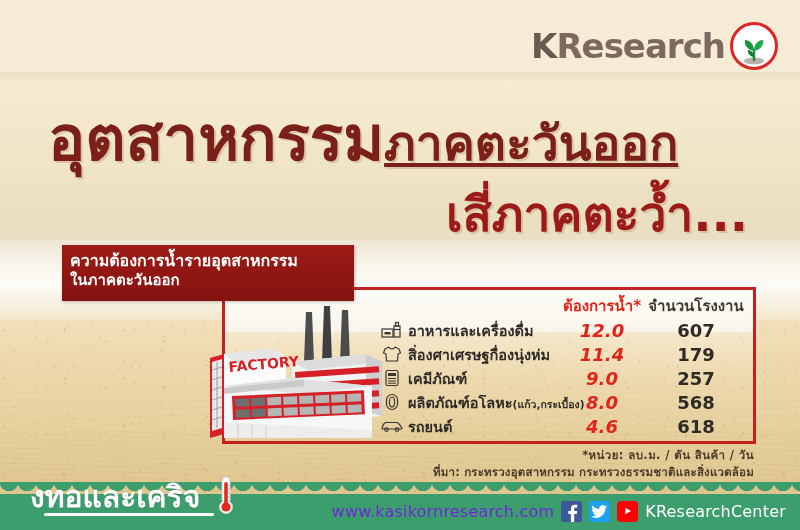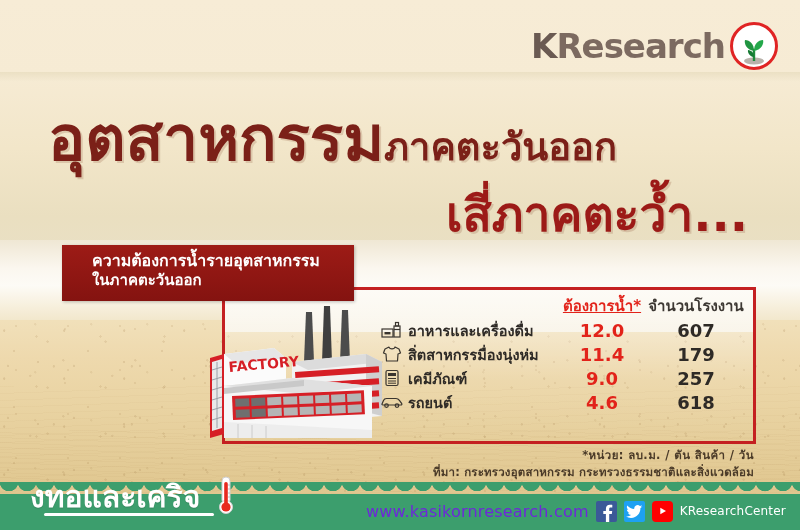--- a/index.html
+++ b/index.html
@@ -63,34 +63,34 @@
     position:relative;display:flex;align-items:flex-end;justify-content:center;overflow:hidden;}
   .kres-mark svg{display:block;}
 
   
   .title1{
     position:absolute;left:48px;top:108px;
     font-size:62px;font-weight:bold;color:#7b2018;line-height:1;
     text-shadow:2px 2px 0 rgba(120,55,30,.18);
     white-space:nowrap;
   }
-  .title1 .sub{font-size:38px;}
+  .title1 .sub{font-size:48px;text-decoration:underline;}
   .title2{
     position:absolute;right:52px;top:190px;
     font-size:48px;font-weight:bold;color:#9c1a17;line-height:1;
     text-shadow:2px 2px 0 rgba(120,55,30,.18);
     white-space:nowrap;
   }
 
   
   .banner{
     position:absolute;left:62px;top:245px;width:292px;height:56px;
     background:linear-gradient(180deg,#9d1b16,#841310);
     box-shadow:1px 1px 3px rgba(0,0,0,.25);
-    z-index:6;padding:6px 0 0 30px;box-sizing:border-box;
+    z-index:6;padding:6px 0 0 8px;box-sizing:border-box;
   }
   .banner .l1{color:#fff;font-size:16px;font-weight:bold;line-height:1.25;white-space:nowrap;}
   .banner .l2{color:#fff;font-size:15px;font-weight:bold;line-height:1.25;white-space:nowrap;}
 
   
   .panel{
     position:absolute;left:222px;top:287px;width:534px;height:157px;
     border:3px solid #c42021;box-sizing:border-box;background:transparent;z-index:4;
   }
   .panel-top-fill{
@@ -103,28 +103,28 @@
     z-index:3;pointer-events:none;
   }
 
   
   .factory{position:absolute;left:196px;top:300px;width:200px;height:145px;z-index:7;}
 
   
   .tbl{position:absolute;left:376px;top:292px;width:374px;z-index:8;}
   .tbl-head{display:flex;align-items:flex-end;height:26px;}
   .th-spacer{width:186px;}
-  .th-water{width:80px;text-align:center;color:#e2231a;font-size:15px;font-weight:bold;text-decoration:underline;}
+  .th-water{width:80px;text-align:center;color:#e2231a;font-size:15px;font-weight:bold;}
   .th-count{width:108px;text-align:center;color:#3d3833;font-size:15px;font-weight:bold;}
   .row{display:flex;align-items:center;height:24px;}
   .cell-icon{width:32px;display:flex;align-items:center;justify-content:center;}
   .cell-icon svg{display:block;}
   .cell-label{width:154px;color:#2e2a26;font-size:14.5px;font-weight:bold;white-space:nowrap;}
   .cell-label .small{font-size:10.5px;font-weight:bold;}
-  .cell-water{width:80px;text-align:center;color:#e2231a;font-size:18px;font-weight:bold;}
+  .cell-water{width:80px;text-align:center;color:#e2231a;font-size:18px;font-weight:bold;font-style:italic;}
   .cell-count{width:108px;text-align:center;color:#2e2a26;font-size:18px;font-weight:bold;}
 
   
   .notes{position:absolute;right:46px;top:447px;text-align:right;z-index:8;}
   .note1{color:#4a3a28;font-size:11.5px;font-weight:bold;letter-spacing:.4px;line-height:1.5;}
   .note2{color:#4a3a28;font-size:11.5px;font-weight:bold;letter-spacing:.2px;line-height:1.5;}
 
   
   .footer{
     position:absolute;left:0;bottom:0;width:800px;height:36px;background:#3c9e6d;z-index:9;
@@ -149,21 +149,21 @@
   }
   .thermo{position:absolute;left:216px;bottom:10px;z-index:12;}
   .foot-right{
     position:absolute;right:14px;bottom:8px;height:22px;display:flex;align-items:center;gap:7px;z-index:12;
   }
   .url{color:#6d28d9;font-size:16px;letter-spacing:.2px;}
   .sico{width:21px;height:21px;border-radius:2px;display:flex;align-items:center;justify-content:center;}
   .sico-fb{background:#3b5998;}
   .sico-tw{background:#1da1f2;}
   .sico-yt{background:#ff0000;border-radius:4px;}
-  .handle{color:#fff;font-size:12px;letter-spacing:.2px;}
+  .handle{color:#fff;font-size:16px;letter-spacing:.2px;}
 </style>
 </head>
 <body>
 
 <div id="page">
 
   <div class="bg-sky"></div>
   <div class="bg-sky-band"></div>
   <div class="bg-haze"></div>
   <div class="bg-sand"></div>
@@ -281,40 +281,51 @@
       <div class="cell-water">12.0</div>
       <div class="cell-count">607</div>
     </div>
 
     <div class="row">
       <div class="cell-icon">
         <svg width="20" height="18" viewBox="0 0 20 18">
           <path d="M7 2 L3 4 L1.5 8 L4 9 L4.5 16 L15.5 16 L16 9 L18.5 8 L17 4 L13 2 C12.5 4.6 7.5 4.6 7 2 Z" fill="none" stroke="#3a352f" stroke-width="1.2" stroke-linejoin="round"></path>
         </svg>
       </div>
-      <div class="cell-label"><span>สิ่ตสาหกรรมื่องนุ่งห่ม</span></div>
+      <div class="cell-label"><span>สิ่องศาเศรษฐกื่องนุ่งห่ม</span></div>
       <div class="cell-water">11.4</div>
       <div class="cell-count">179</div>
     </div>
 
     <div class="row">
       <div class="cell-icon">
         <svg width="18" height="18" viewBox="0 0 18 18">
           <rect x="3" y="1.5" width="12" height="15" rx="1.5" fill="none" stroke="#3a352f" stroke-width="1.2"></rect>
           <rect x="5" y="4" width="8" height="3" fill="#3a352f"></rect>
           <line x1="5" y1="9.5" x2="13" y2="9.5" stroke="#3a352f" stroke-width="1"></line>
           <line x1="5" y1="12" x2="13" y2="12" stroke="#3a352f" stroke-width="1"></line>
           <line x1="5" y1="14.2" x2="13" y2="14.2" stroke="#3a352f" stroke-width="1"></line>
         </svg>
       </div>
       <div class="cell-label"><span>เคมีภัณฑ์</span></div>
       <div class="cell-water">9.0</div>
       <div class="cell-count">257</div>
     </div>
 
+    <div class="row">
+      <div class="cell-icon">
+        <svg width="16" height="18" viewBox="0 0 16 18">
+          <rect x="2.5" y="1.5" width="11" height="15" rx="5.5" fill="none" stroke="#3a352f" stroke-width="1.2"></rect>
+          <ellipse cx="8" cy="9" rx="2.6" ry="5" fill="none" stroke="#3a352f" stroke-width="1.2"></ellipse>
+        </svg>
+      </div>
+      <div class="cell-label"><span>ผลิตภัณฑ์อโลหะ</span><span class="small">(แก้ว,กระเบื้อง)</span></div>
+      <div class="cell-water">8.0</div>
+      <div class="cell-count">568</div>
+    </div>
 
     <div class="row">
       <div class="cell-icon">
         <svg width="24" height="14" viewBox="0 0 24 14">
           <path d="M2 9 L3.5 5.5 C4 4.3 5 3.5 6.5 3.5 L16 3.5 C17.4 3.5 18.6 4.2 19.4 5.3 L21.6 8.4 C22 9 22 9.6 21.4 10 L2.8 10 C2.2 10 1.8 9.6 2 9 Z" fill="none" stroke="#3a352f" stroke-width="1.2" stroke-linejoin="round"></path>
           <circle cx="6.5" cy="10.6" r="1.8" fill="none" stroke="#3a352f" stroke-width="1.2"></circle>
           <circle cx="17" cy="10.6" r="1.8" fill="none" stroke="#3a352f" stroke-width="1.2"></circle>
         </svg>
       </div>
       <div class="cell-label"><span>รถยนต์</span></div>

